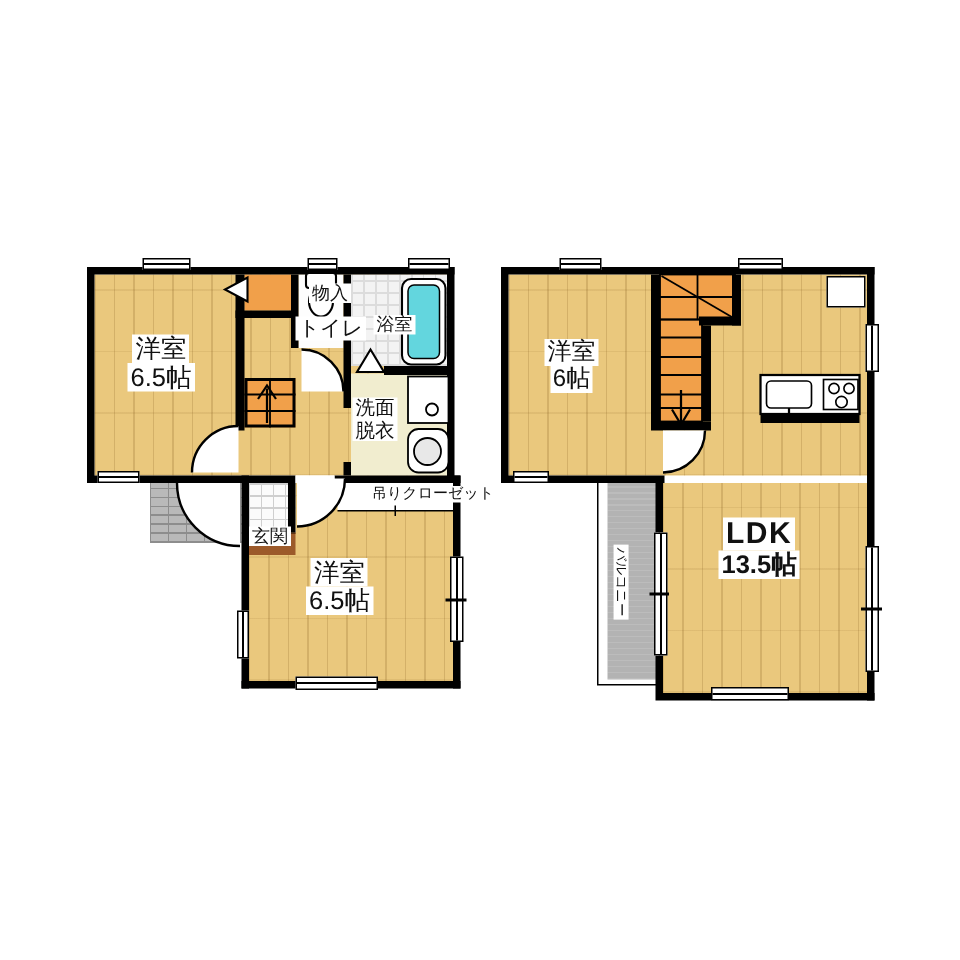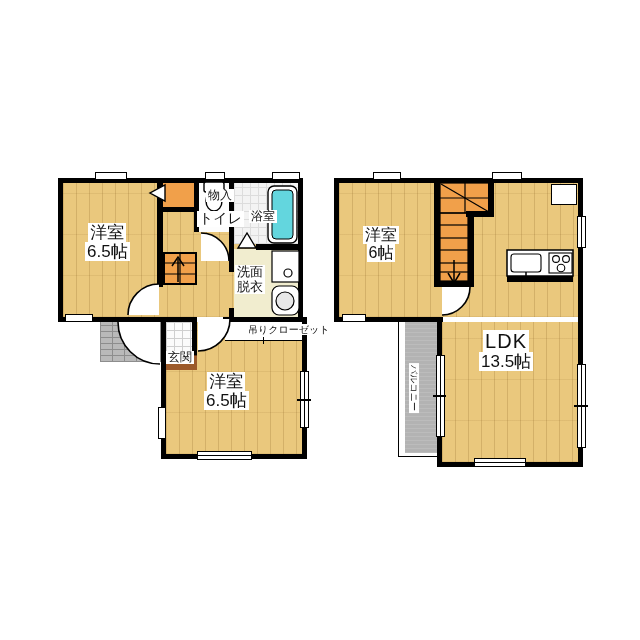--- a/index.html
+++ b/index.html
@@ -225,21 +225,21 @@
   </div>
   <div class="lbl" style="left:204px;top:372px;font-size:17px;">
     <span>洋室</span>
     <span>6.5帖</span>
   </div>
 
   <div class="lbl" style="left:363px;top:226px;font-size:16px;">
     <span>洋室</span>
     <span>6帖</span>
   </div>
-  <div class="lbl" style="left:479px;top:330px;font-size:17px;">
+  <div class="lbl" style="left:479px;top:345px;font-size:17px;font-weight:bold;">
     <span style="font-size:20px;letter-spacing:1px;">LDK</span>
     <span>13.5帖</span>
   </div>
   <div class="lbl" style="left:414px;top:388px;font-size:9px;transform:translate(-50%,-50%) rotate(90deg);transform-origin:center;">
     <span>バルコニー</span>
   </div>
 
 </div>
 
 </body></html>

